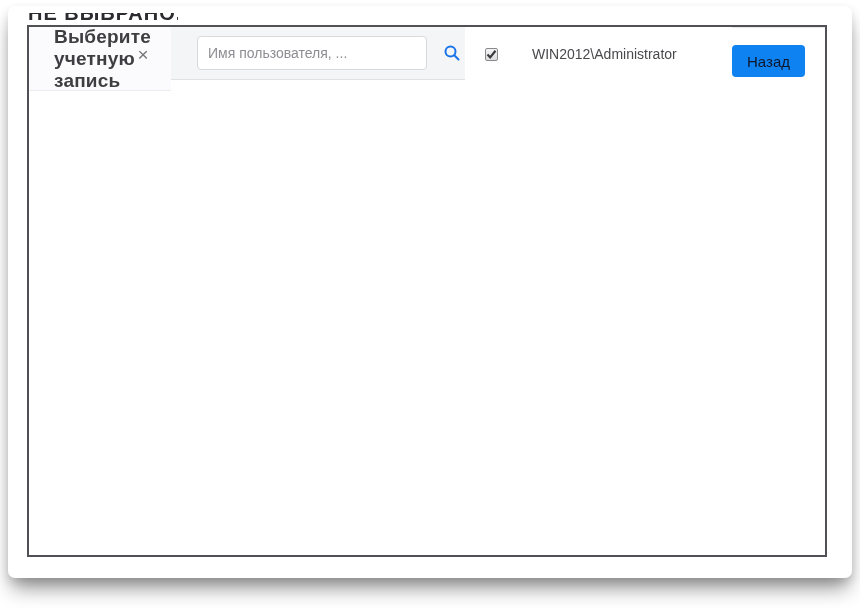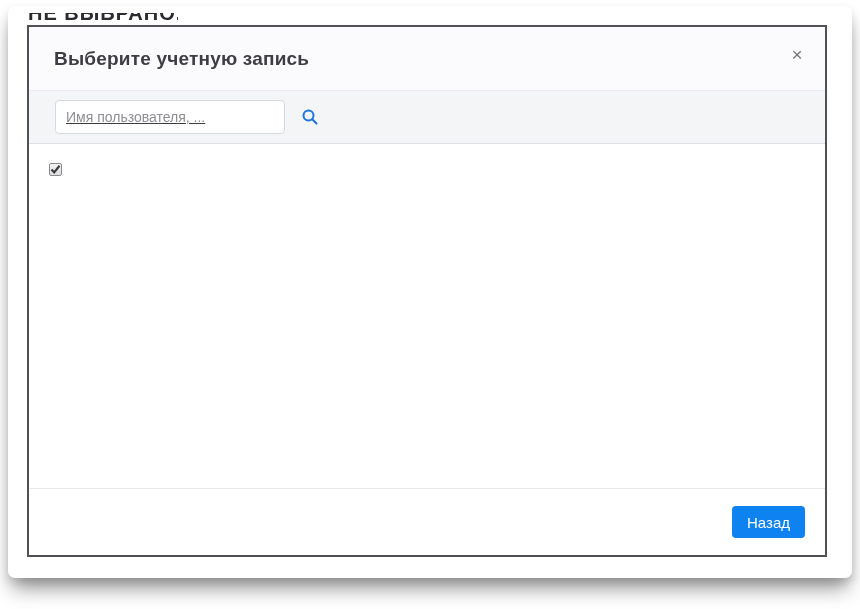--- a/index.html
+++ b/index.html
@@ -36,21 +36,20 @@
     white-space: nowrap;
   }
   
   .modal {
     position: absolute;
     left: 19px; top: 19px;
     width: 800px; height: 532px;
     background: #ffffff;
     border: 2px solid #515155;
     display: flex;
-    flex-direction: column;
   }
   .modal-header {
     height: 64px;
     flex: 0 0 64px;
     background: #fbfbfd;
     border-bottom: 1px solid #ececf0;
     display: flex;
     align-items: center;
     padding: 0 20px 0 25px;
     position: relative;
@@ -86,21 +85,20 @@
     width: 230px;
     height: 30px;
     background: #ffffff;
     border: 1px solid #d8d9dd;
     border-radius: 4px;
     padding: 16px 10px;
     font-size: 14px;
     color: #3b3b40;
     font-family: inherit;
     outline: none;
-    text-decoration: underline;
   }
   .search-input::placeholder { color: #8d8d93; }
   .search-btn {
     background: transparent;
     border: none;
     margin-left: 12px;
     padding: 4px;
     cursor: pointer;
     display: flex;
     align-items: center;
@@ -139,21 +137,21 @@
     border-top: 1px solid #e8e8eb;
     background: #ffffff;
     display: flex;
     align-items: center;
     justify-content: flex-end;
     padding-right: 20px;
     gap: 9px;
   }
   .btn-primary {
     background: #0f82f2;
-    color: #ffffff;
+    color: #0f172a;
     border: none;
     border-radius: 4px;
     height: 32px;
     padding: 0 15px;
     font-size: 15px;
     font-family: inherit;
     cursor: pointer;
   }
 </style>
 </head>
@@ -184,20 +182,21 @@
       </button>
     </div>
 
     <div class="list-area">
       <div class="account-row">
         <span class="checkbox checked">
           <svg width="11" height="11" viewBox="0 0 11 11">
             <path d="M1.5 5.5 L4.2 8.4 L9.5 1.8" fill="none" stroke="#3a3a3e" stroke-width="2.2"></path>
           </svg>
         </span>
+        <span class="account-label">WIN2012\Administrator</span>
       </div>
     </div>
 
     <div class="modal-footer">
       <button class="btn-primary">Назад</button>
     </div>
 
   </div>
 </div>
 

